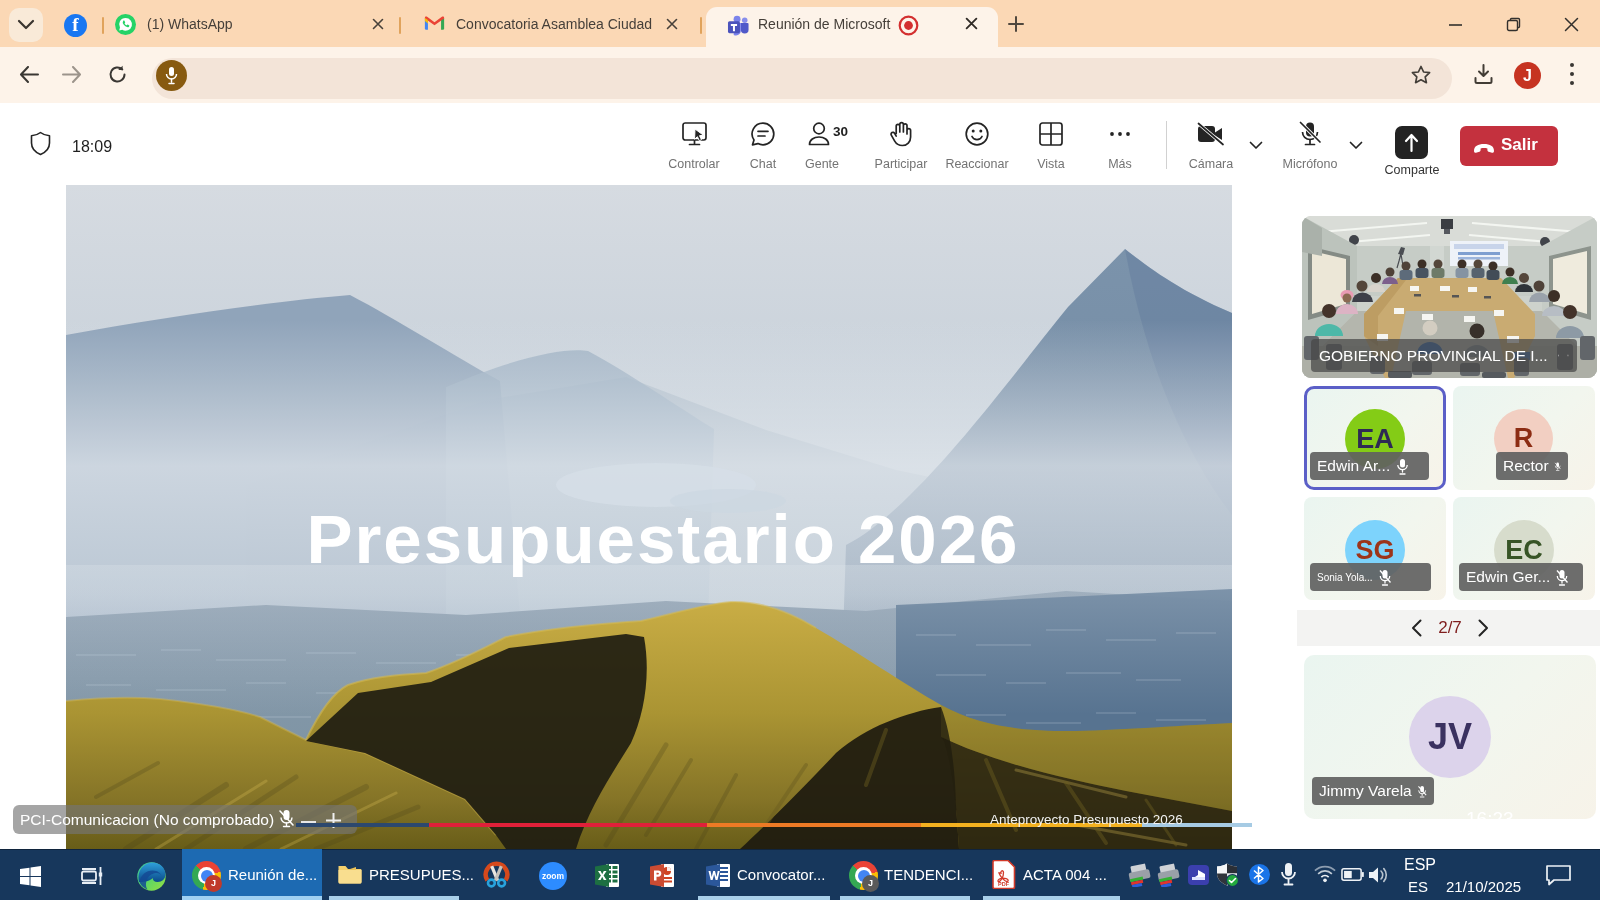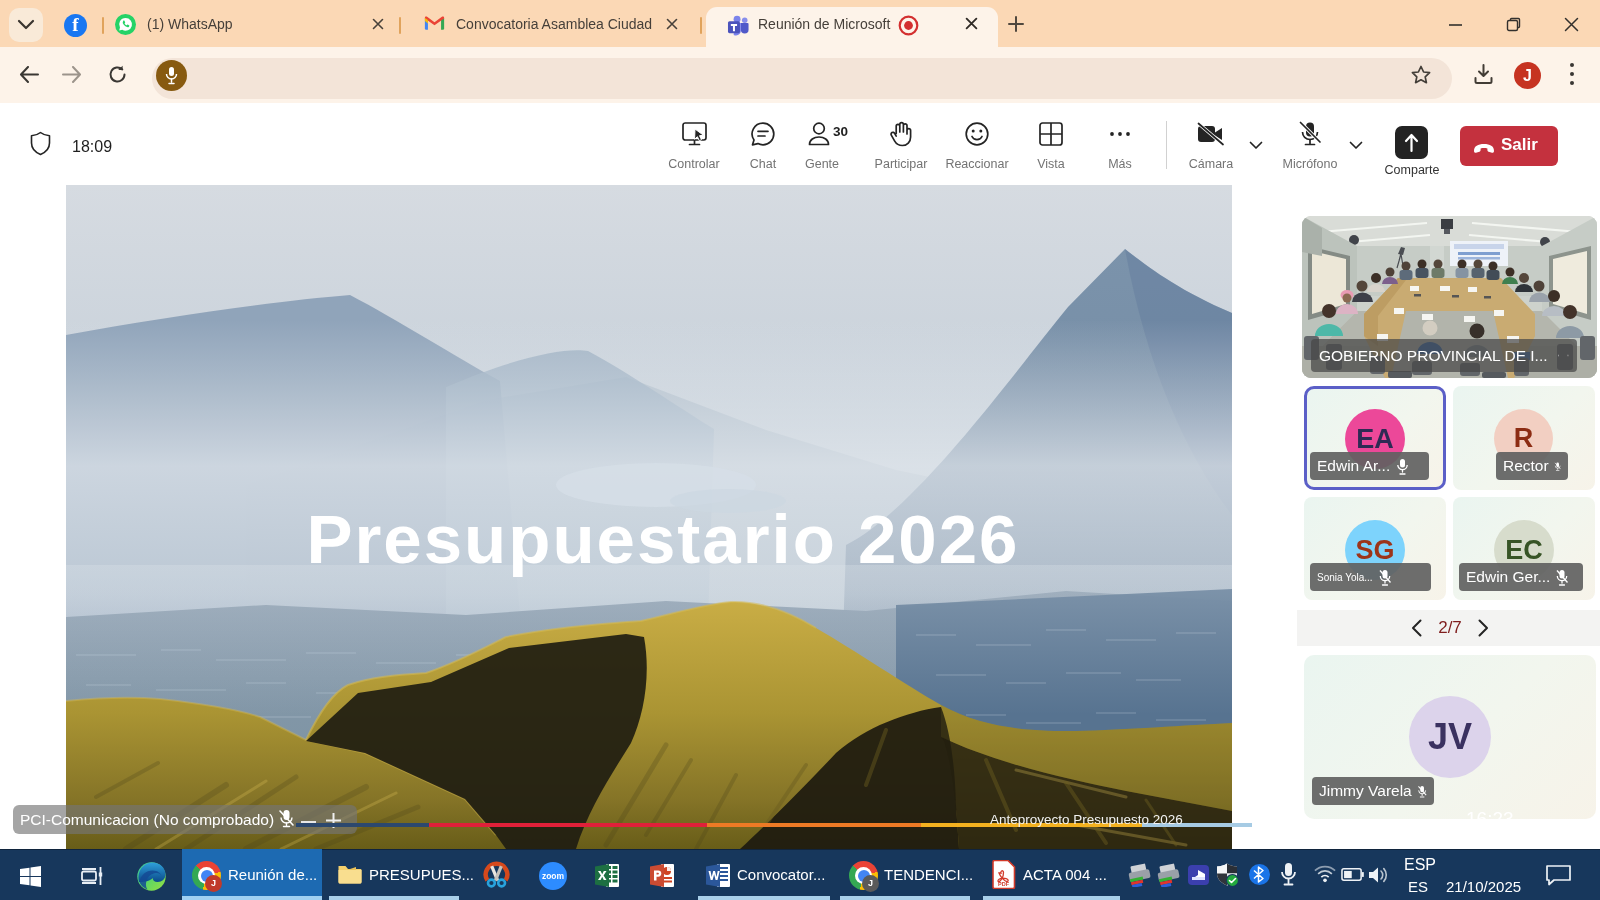--- a/index.html
+++ b/index.html
@@ -491,21 +491,21 @@
     </svg>
   <svg style="margin-left:8px;" width="18" height="15" viewBox="0 0 18 15">
       <rect x="1" y="1" width="16" height="12" rx="2" fill="none" stroke="#fff" stroke-width="1.4"></rect>
       <circle cx="5.5" cy="5.5" r="1.5" fill="#fff"></circle>
       <path d="M2 11 L7 7 L11 10 L14 8 L17 10" stroke="#fff" stroke-width="1.3" fill="none"></path>
       <circle cx="13.5" cy="11.5" r="3" fill="#4a4a4a" stroke="#fff" stroke-width="1"></circle>
     </svg>
 </div>
 
 <div class="ptile" style="left:1304px;top:386px;width:142px;height:104px;border:3px solid #5b5fc7;border-radius:10px;"></div>
-<div class="avatar" style="left:1345px;top:409px;width:60px;height:60px;background:#ec4899;color:#2e2a54;font-size:27px;">EA</div>
+<div class="avatar" style="left:1345px;top:409px;width:60px;height:60px;background:#84cc16;color:#2e2a54;font-size:27px;">EA</div>
 <div class="namepill" style="left:1310px;top:452px;width:119px;height:28px;padding:0 7px;font-size:15.5px;">Edwin Ar...
   <svg style="margin-left:6px;" width="13" height="17" viewBox="0 0 13 17">
       <rect x="4" y="1" width="5" height="8.5" rx="2.5" fill="#fff"></rect>
       <path d="M1.8 7 a4.7 4.7 0 0 0 9.4 0" stroke="#fff" stroke-width="1.3" fill="none"></path>
       <path d="M6.5 12 v2 M4 16 h5" stroke="#fff" stroke-width="1.3" stroke-linecap="round"></path>
     </svg>
 </div>
 
 <div class="ptile" style="left:1453px;top:386px;width:142px;height:104px;"></div>
 <div class="avatar" style="left:1494px;top:409px;width:59px;height:59px;background:#f2cfc2;color:#8c2c13;font-size:27px;">R</div>

